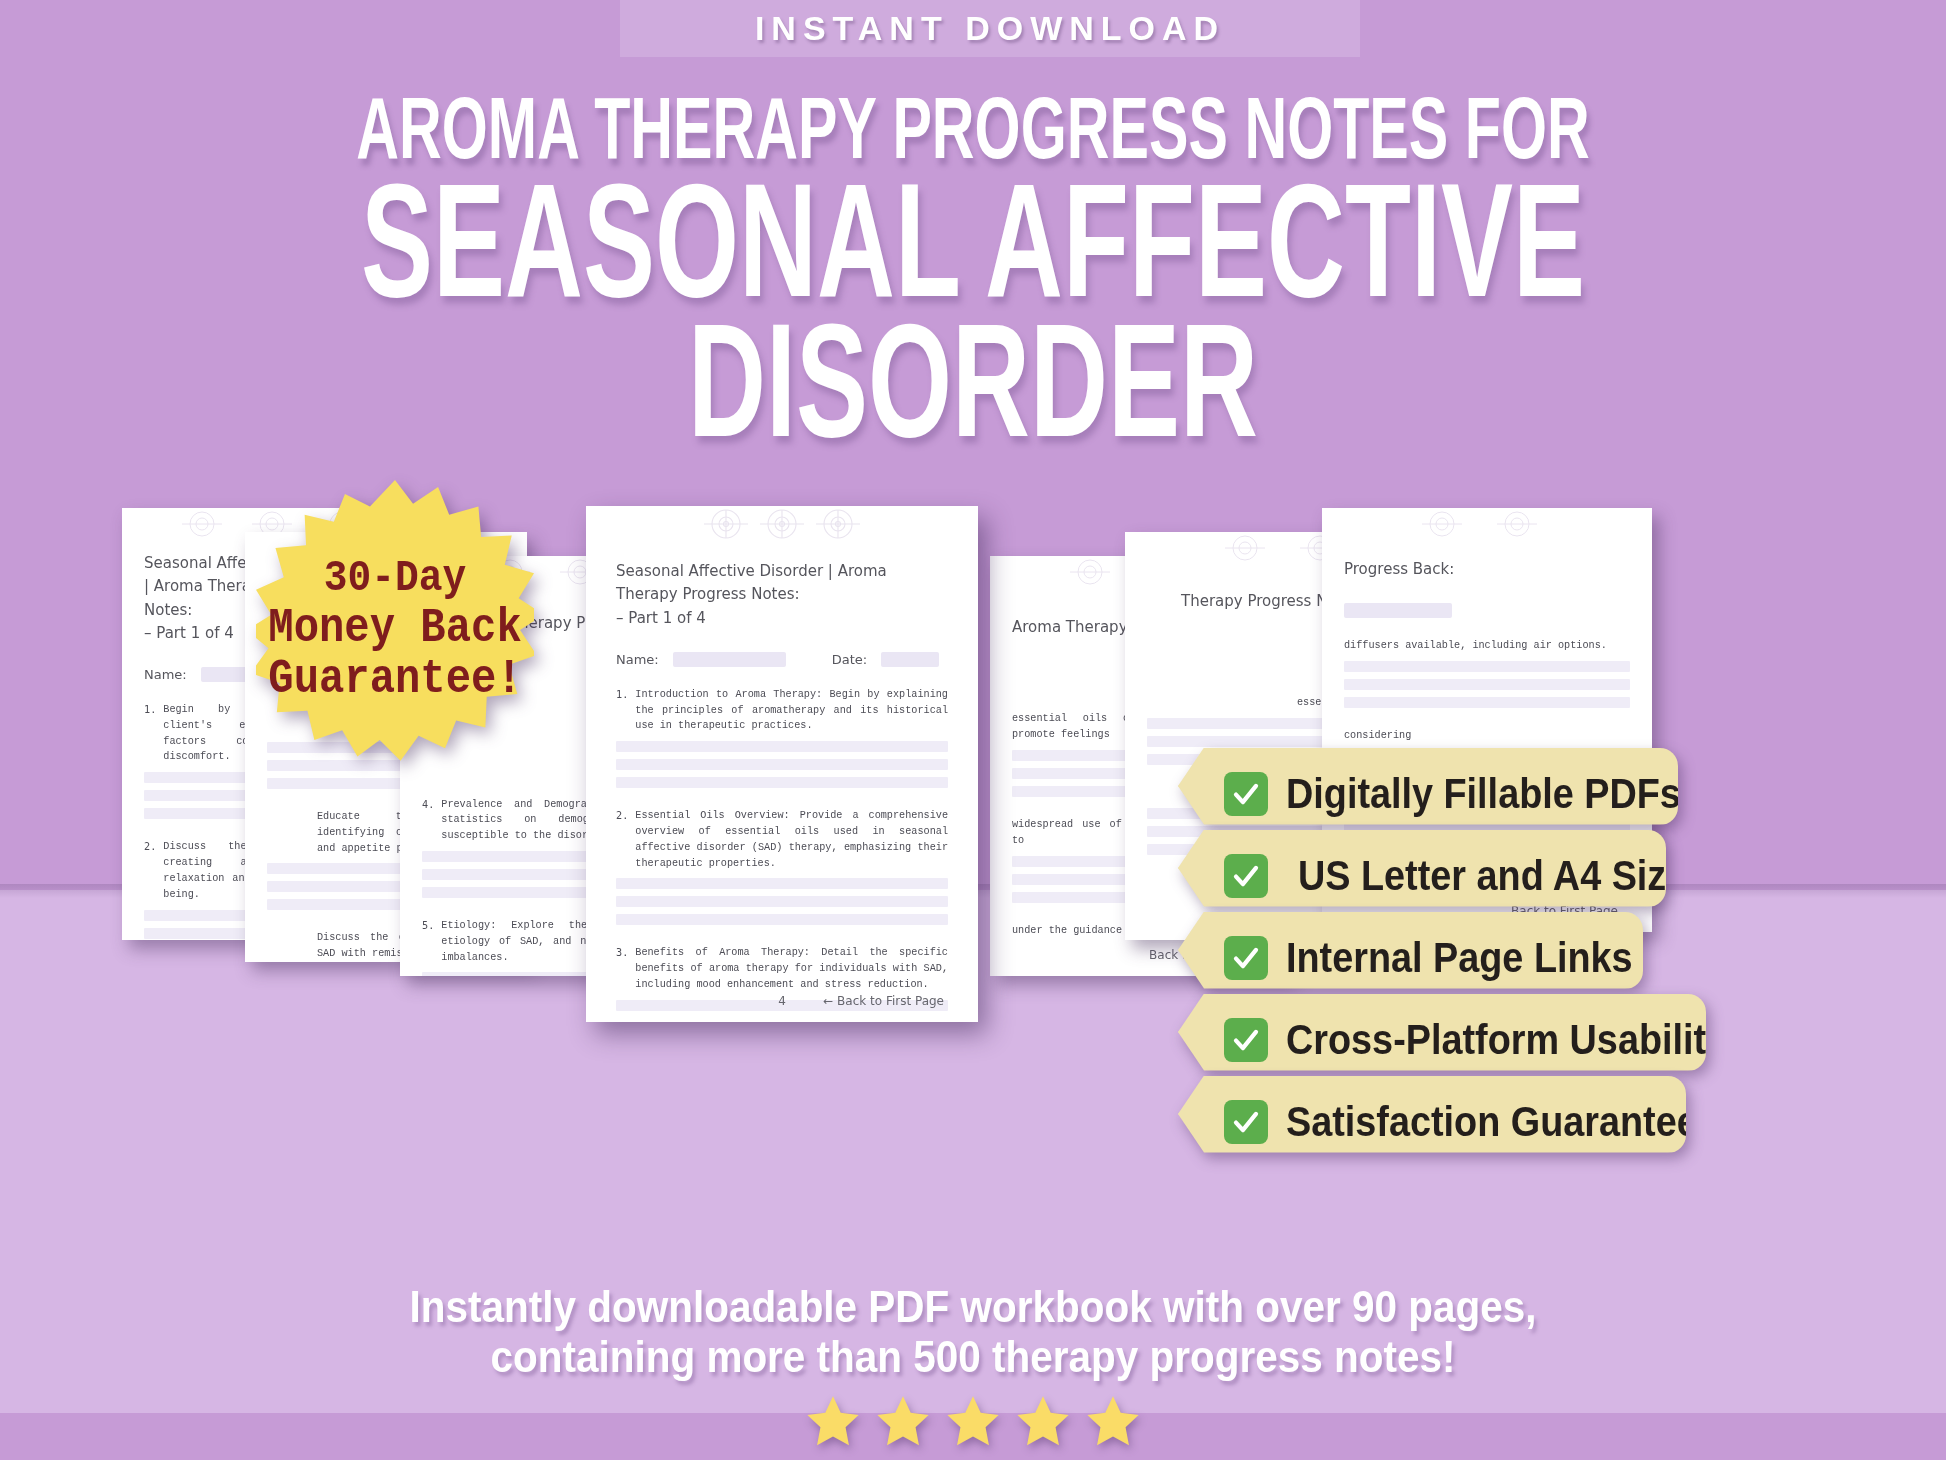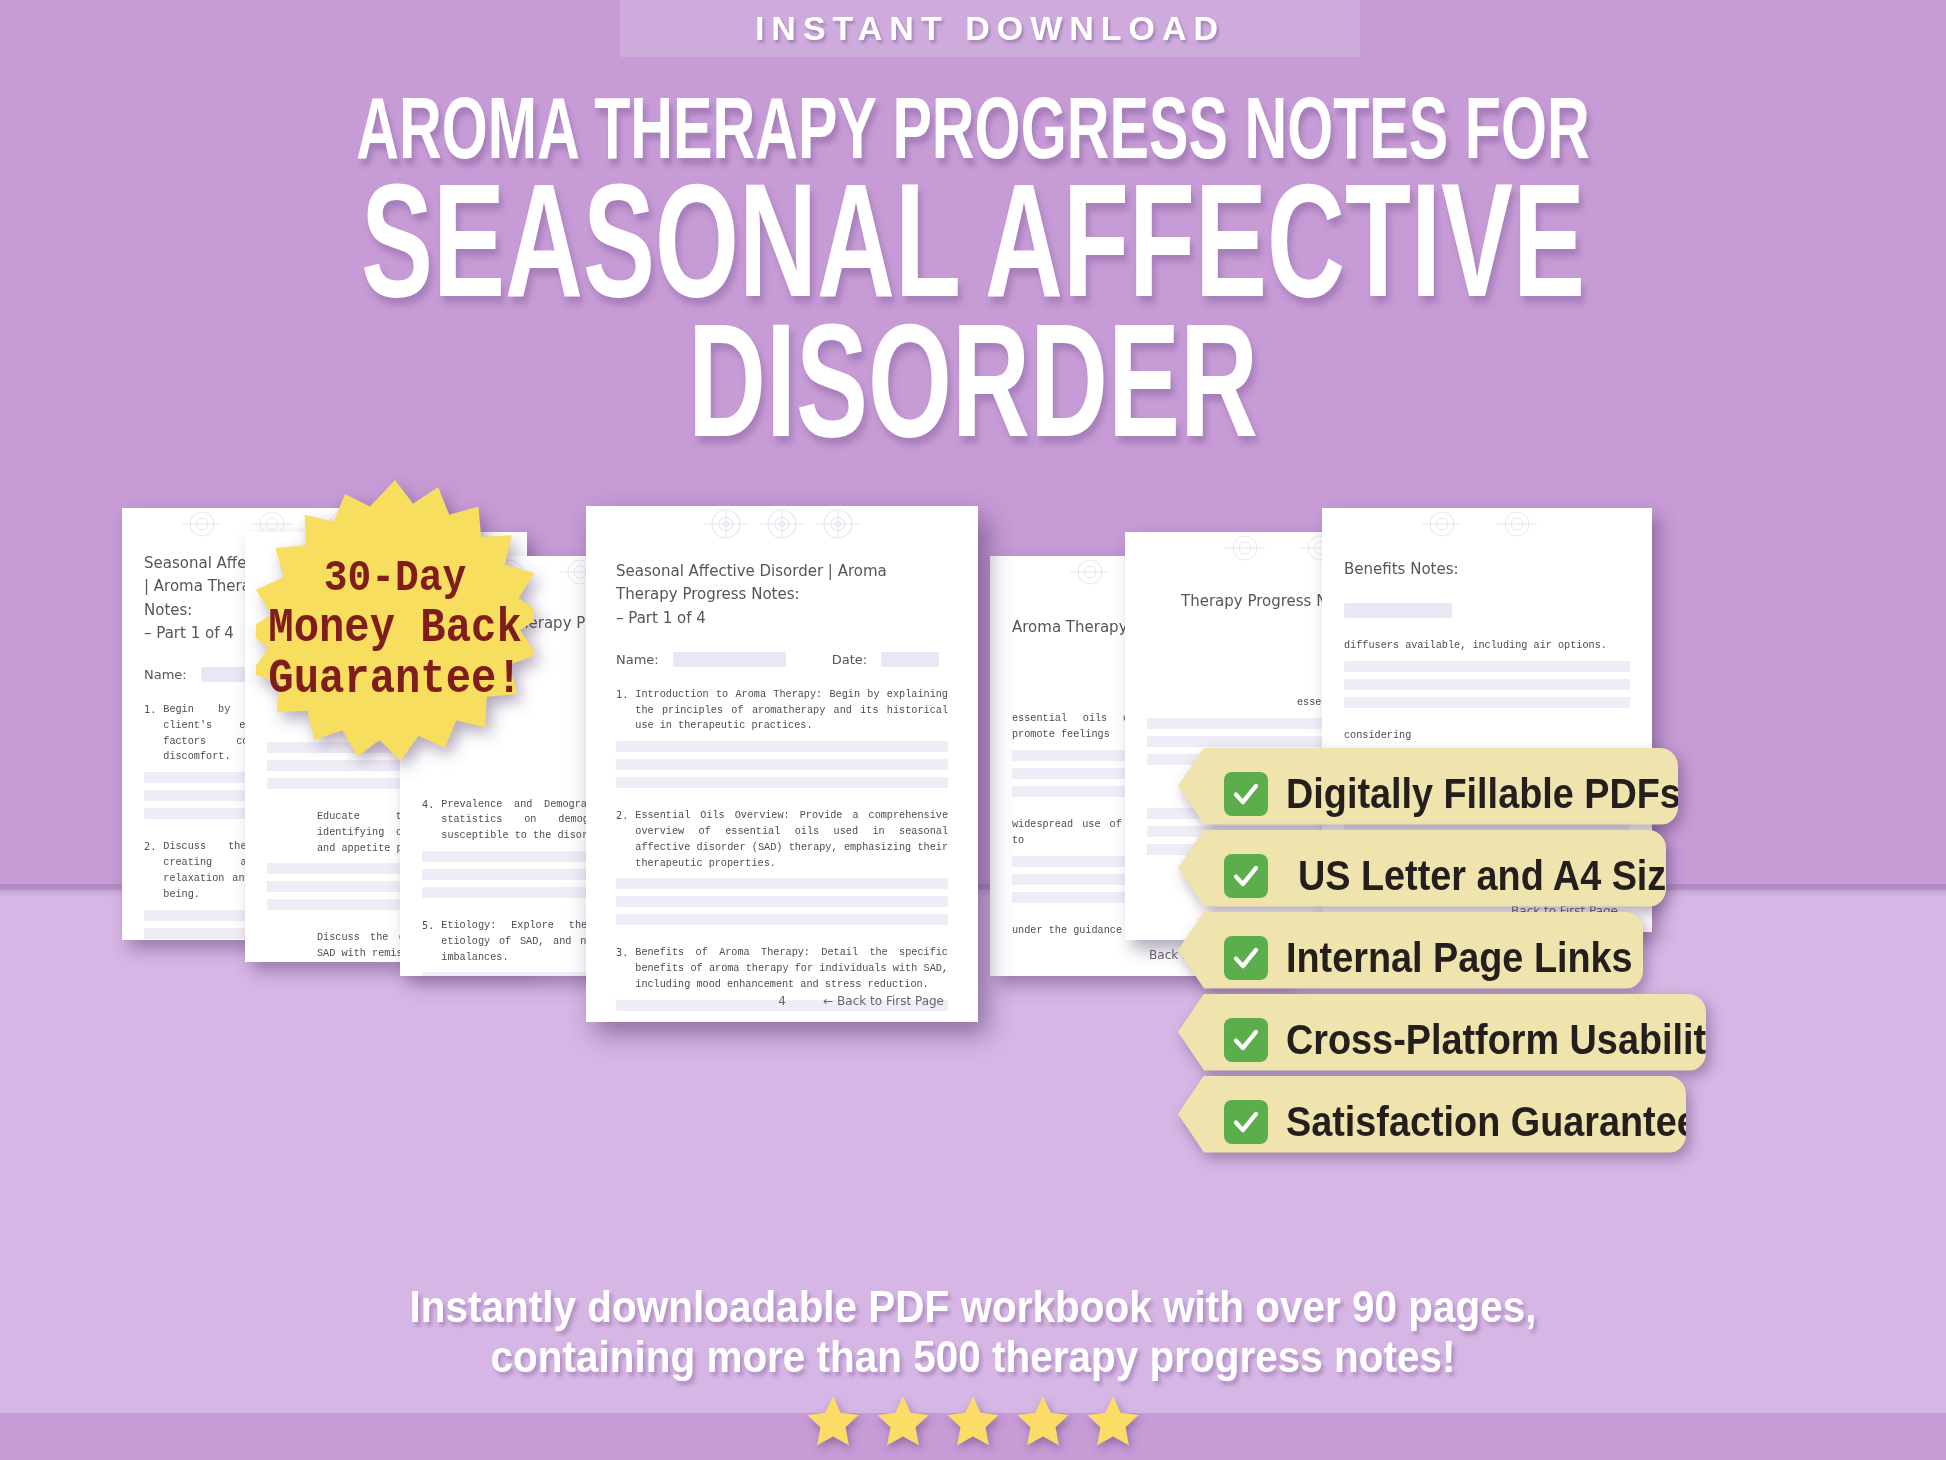--- a/index.html
+++ b/index.html
@@ -375,21 +375,21 @@
       <svg class="mandala" viewBox="0 0 300 34" preserveAspectRatio="none">
         <g fill="none" stroke="#b9a8cd" stroke-width="1">
           <circle cx="120" cy="16" r="12"></circle>
             <circle cx="120" cy="16" r="6"></circle>
           <circle cx="195" cy="16" r="12"></circle>
             <circle cx="195" cy="16" r="6"></circle>
           <path d="M100 16 L140 16 M175 16 L215 16"></path>
         </g>
       </svg>
       <div style="height:24px"></div>
-      <div class="ptitle">Benefits Notes:</div>
+      <div class="ptitle">Progress Back:</div>
       <div class="pfield">
         <span class="blank" style="width:108px"></span>
       </div>
       <div class="qitem">
         <span class="txt">diffusers available, including air options.</span>
       </div>
       <div class="lines">
           <div></div>
           <div></div>
           <div></div>

